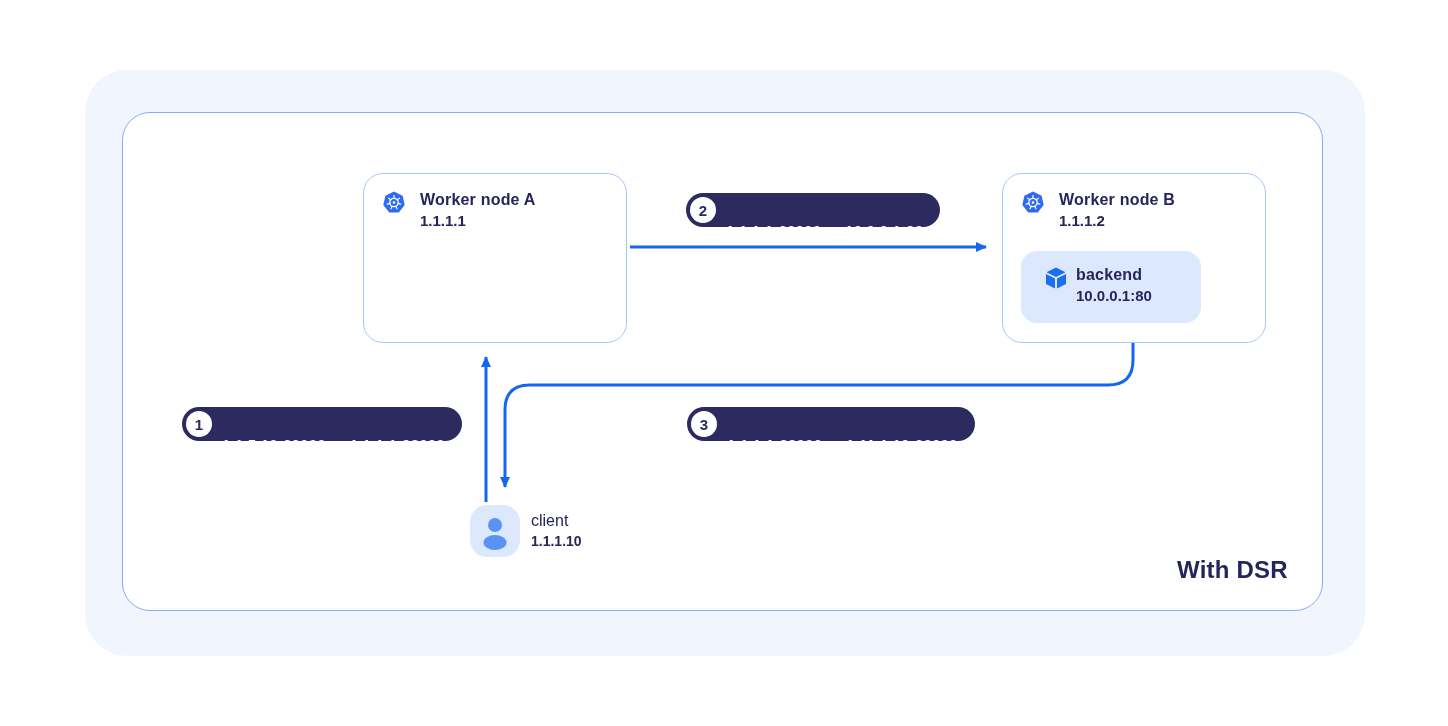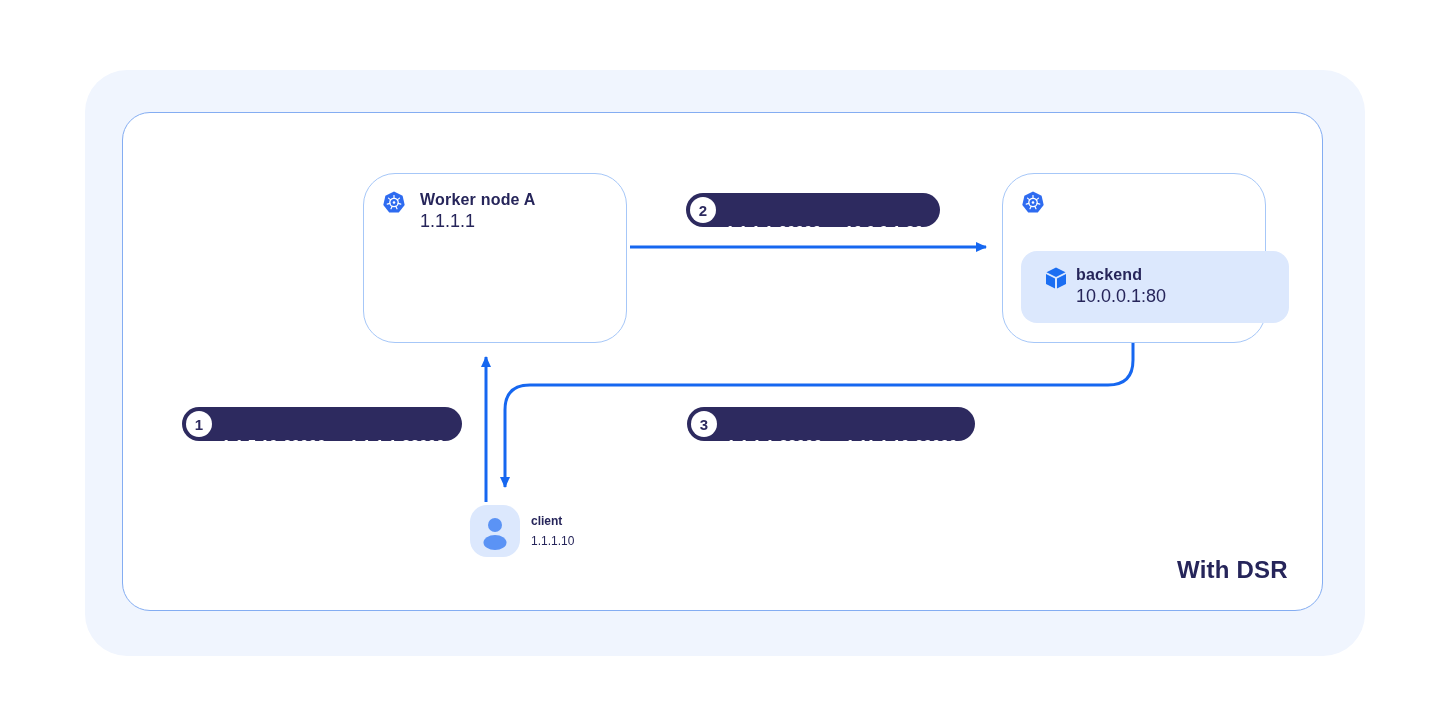--- a/index.html
+++ b/index.html
@@ -20,34 +20,34 @@
     width: 1201px; height: 499px;
     background: #ffffff;
     border: 1.5px solid #84adf2;
     border-radius: 28px;
   }
   .node-box {
     position: absolute;
     width: 264px; height: 170px;
     background: #ffffff;
     border: 1.5px solid #a6c7f8;
-    border-radius: 32px;
+    border-radius: 20px;
   }
   .node-a { left: 363px; top: 173px; }
   .node-b { left: 1002px; top: 173px; }
   .node-header {
     position: absolute; left: 18px; top: 16px;
     display: flex; align-items: flex-start; gap: 14px;
   }
   .icon-24 { width: 24px; height: 24px; display: block; flex: 0 0 auto; margin-top: 1px; }
   .node-title { font-size: 16px; font-weight: 700; line-height: 20px; letter-spacing: .2px; }
-  .node-ip { font-size: 18px; font-weight: 400; line-height: 20px; margin-top: 1px; }
+  .node-ip { font-size: 15px; font-weight: 700; line-height: 20px; margin-top: 1px; }
   .backend-chip {
     position: absolute; left: 18px; top: 77px;
-    width: 268px; height: 72px;
+    width: 180px; height: 72px;
     background: #dce8fd; border-radius: 16px;
   }
   .backend-inner {
     position: absolute; left: 23px; top: 14px;
     display: flex; align-items: flex-start; gap: 8px;
   }
   .pill {
     position: absolute; height: 34px;
     background: #2d2a5f; border-radius: 17px;
     display: flex; align-items: center;
@@ -66,22 +66,22 @@
   .pill-text { color: #ffffff; font-size: 15px; font-weight: 700; letter-spacing: .2px; white-space: nowrap; margin-top: 40px; }
   .client-group {
     position: absolute; left: 470px; top: 505px;
     display: flex; align-items: center; gap: 11px;
   }
   .client-avatar {
     width: 50px; height: 52px; border-radius: 17px;
     background: #dce8fd; position: relative; flex: 0 0 auto;
   }
   .client-avatar svg { position: absolute; left: 0; top: 0; }
-  .client-title { font-size: 12px; font-weight: 700; line-height: 20px; }
-  .client-ip { font-size: 12px; font-weight: 400; line-height: 20px; }
+  .client-title { font-size: 16px; font-weight: 400; line-height: 20px; }
+  .client-ip { font-size: 14px; font-weight: 700; line-height: 20px; }
   .dsr-label {
     position: absolute; left: 1177px; top: 556px;
     font-size: 24px; font-weight: 700; letter-spacing: .2px;
     color: #26255a;
   }
   .arrow-layer {
     position: absolute; left: 0; top: 0;
     width: 1448px; height: 726px;
     pointer-events: none;
   }
@@ -139,20 +139,24 @@
           <line x1="12" y1="4.5" x2="12" y2="7.3"></line>
           <line x1="17.5" y1="7.14" x2="15.3" y2="8.88"></line>
           <line x1="18.8" y1="13.06" x2="16.1" y2="12.43"></line>
           <line x1="15.0" y1="17.8" x2="13.8" y2="15.3"></line>
           <line x1="9.0" y1="17.8" x2="10.2" y2="15.3"></line>
           <line x1="5.2" y1="13.06" x2="7.9" y2="12.43"></line>
           <line x1="6.5" y1="7.14" x2="8.7" y2="8.88"></line>
         </g>
       </svg>
     </span>
+    <div>
+      <div class="node-title">Worker node B</div>
+      <div class="node-ip">1.1.1.2</div>
+    </div>
   </div>
   <div class="backend-chip">
     <div class="backend-inner">
       <span class="icon-24">
         <svg width="24" height="24" viewBox="0 0 24 24" fill="#1b6ef2">
           <path d="M12 1.5 L21.5 6.2 L12 10.9 L2.5 6.2 Z"></path>
           <path d="M2 8.1 L11 12.6 L11 22.5 L2 18 Z"></path>
           <path d="M22 8.1 L13 12.6 L13 22.5 L22 18 Z"></path>
         </svg>
       </span>

